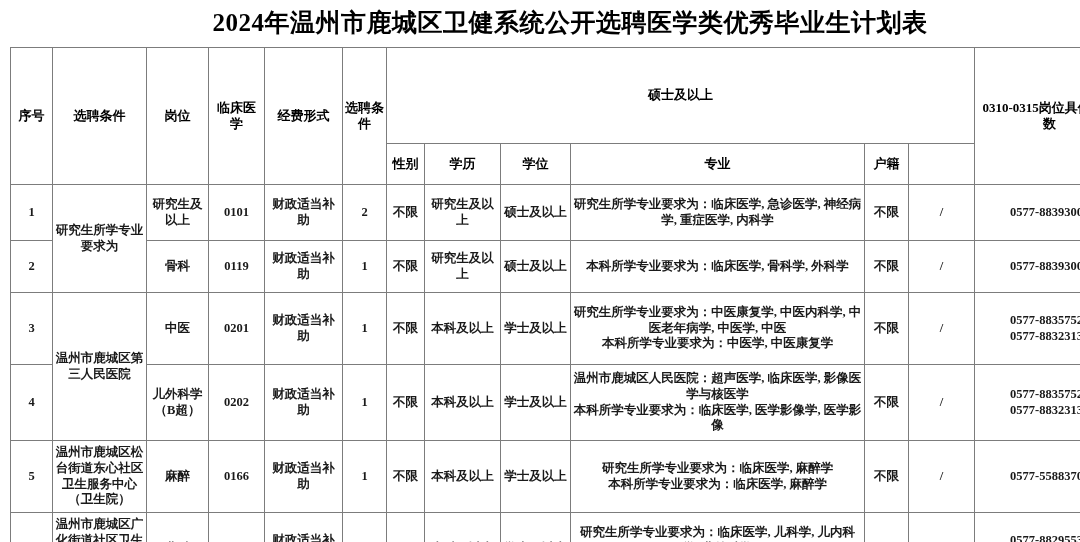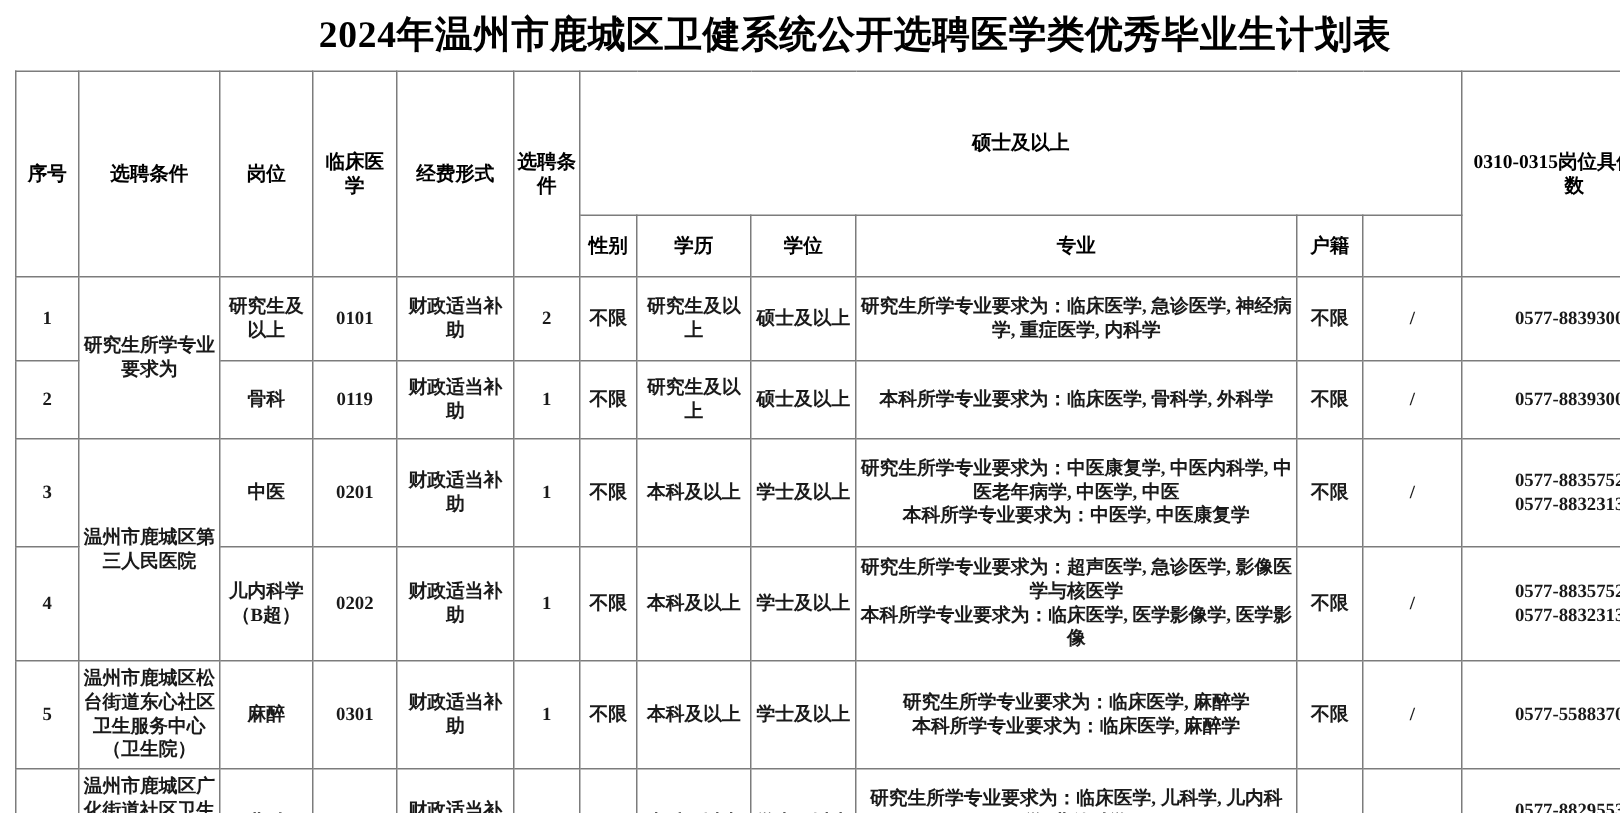--- a/index.html
+++ b/index.html
@@ -177,40 +177,40 @@
         <td class="major" style="white-space:pre-line">研究生所学专业要求为：中医康复学, 中医内科学, 中医老年病学, 中医学, 中医
 本科所学专业要求为：中医学, 中医康复学</td>
         <td class="huji">不限</td>
         <td class="plan slash">/</td>
         <td class="phone" style="white-space:pre-line">0577-88357521
 0577-88323139</td>
       </tr>
 
       <tr style="height:76px">
         <td class="idx">4</td>
-        <td class="post">儿内科学（B超）</td>
+        <td class="post">儿外科学（B超）</td>
         <td class="code">0202</td>
         <td class="fund">财政适当补助</td>
         <td class="num">1</td>
         <td class="sex">不限</td>
         <td class="edu">本科及以上</td>
         <td class="deg">学士及以上</td>
-        <td class="major" style="white-space:pre-line">研究生所学专业要求为：超声医学, 急诊医学, 影像医学与核医学
+        <td class="major" style="white-space:pre-line">温州市鹿城区人民医院：超声医学, 临床医学, 影像医学与核医学
 本科所学专业要求为：临床医学, 医学影像学, 医学影像</td>
         <td class="huji">不限</td>
         <td class="plan slash">/</td>
         <td class="phone" style="white-space:pre-line">0577-88357521
 0577-88323139</td>
       </tr>
 
       <tr style="height:72px">
         <td class="idx">5</td>
         <td class="unit">温州市鹿城区松台街道东心社区卫生服务中心（卫生院）</td>
         <td class="post">麻醉</td>
-        <td class="code">0301</td>
+        <td class="code">0166</td>
         <td class="fund">财政适当补助</td>
         <td class="num">1</td>
         <td class="sex">不限</td>
         <td class="edu">本科及以上</td>
         <td class="deg">学士及以上</td>
         <td class="major" style="white-space:pre-line">研究生所学专业要求为：临床医学, 麻醉学
 本科所学专业要求为：临床医学, 麻醉学</td>
         <td class="huji">不限</td>
         <td class="plan slash">/</td>
         <td class="phone">0577-55883706</td>

